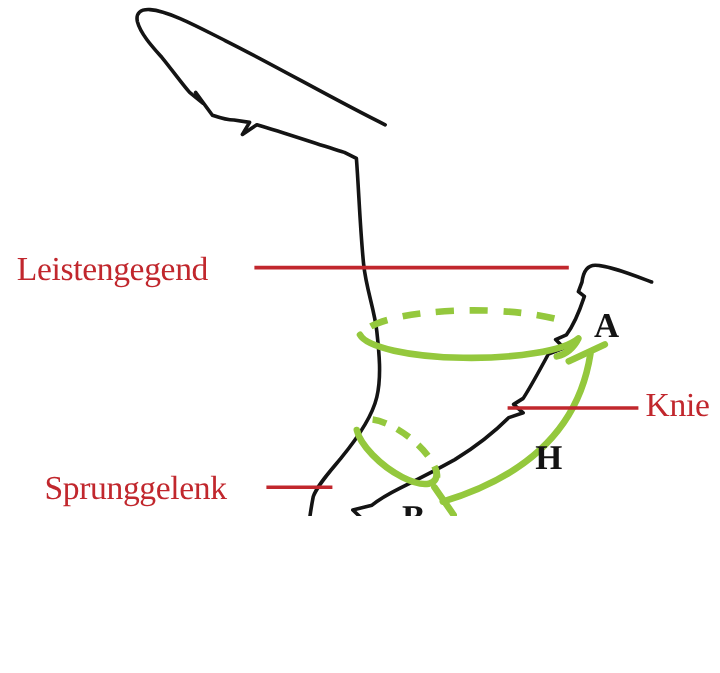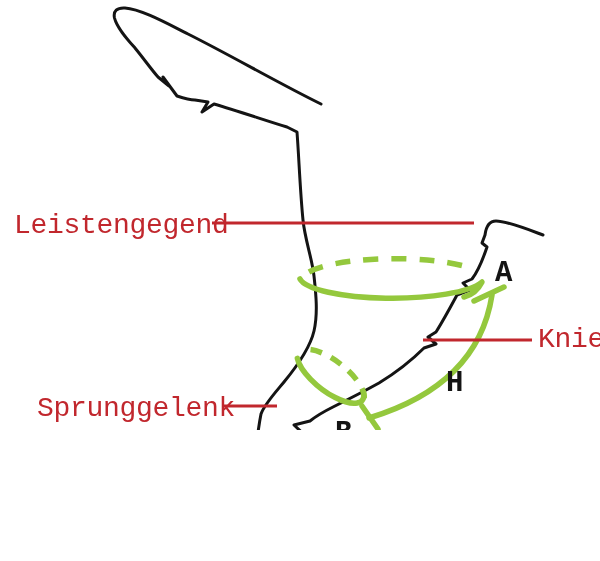--- a/index.html
+++ b/index.html
@@ -1,19 +1,19 @@
 <!DOCTYPE html>
 <html style="--label-red: #C1272D; --measure-green: #94C83D; --outline-black: #141414; --claw-purple: #322E7D; --background: #FFFFFF;"><head>
 <meta charset="utf-8">
 <style>
   html, body { margin:0; padding:0; background:#ffffff; }
   .stage {
     width:600px; height:430px; position:relative; overflow:hidden;
     background: var(--background, #ffffff);
-    font-family: Liberation Mono, monospace;
+    font-family: Liberation Serif, serif;
   }
   svg { display:block; }
   .outline {
     stroke: var(--outline-black, #141414); stroke-width:3; fill:none;
     stroke-linecap:round; stroke-linejoin:round;
   }
   .green {
     stroke: var(--measure-green, #94C83D); stroke-width:5.5; fill:none;
     stroke-linecap:round; stroke-linejoin:round;
   }

